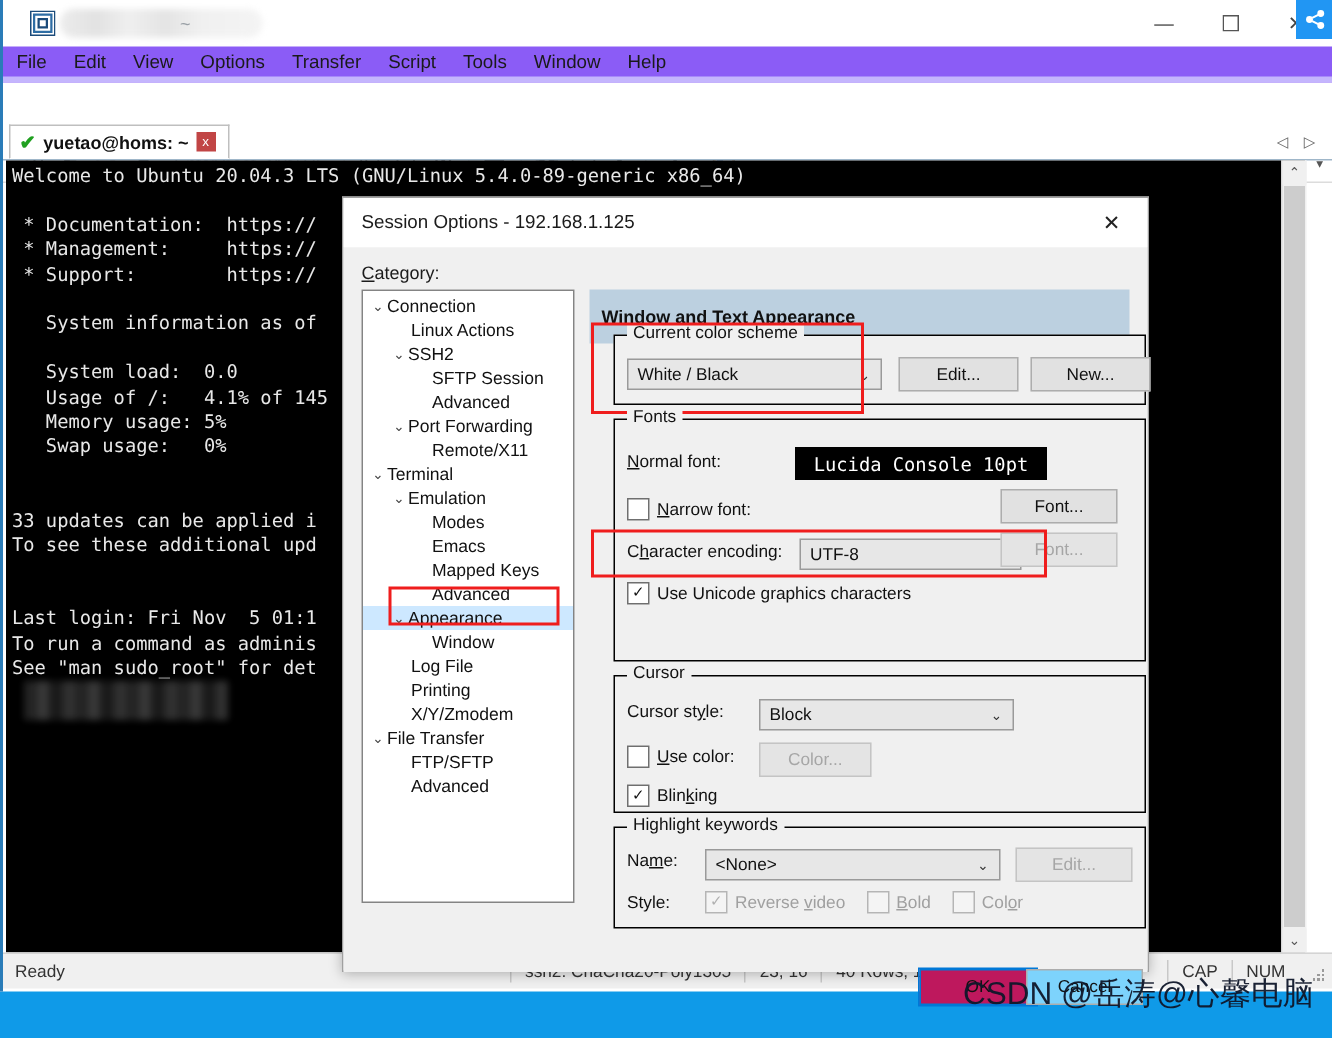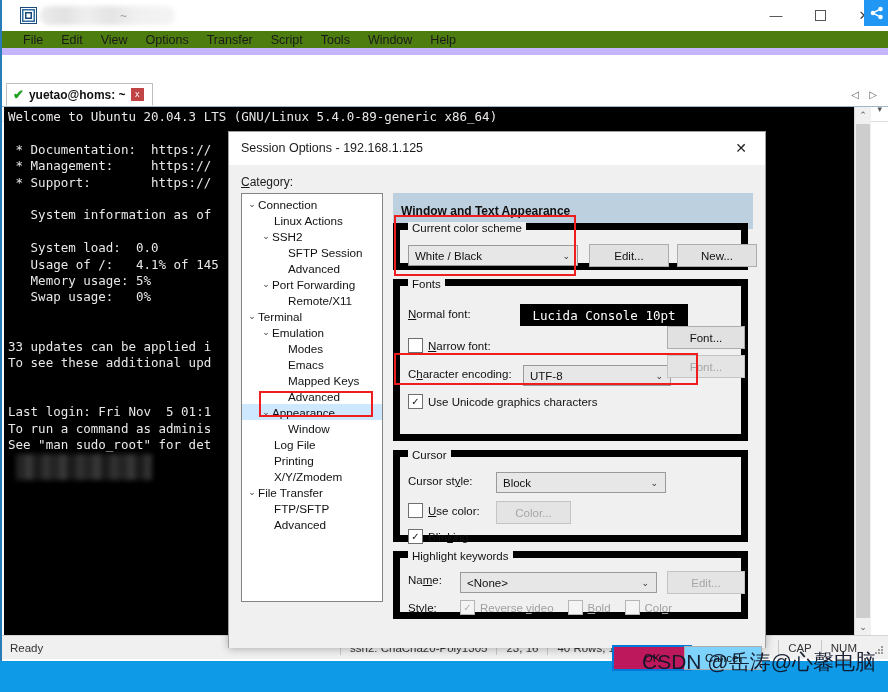--- a/index.html
+++ b/index.html
@@ -42,22 +42,22 @@
   #btn-min{left:752px;}
   #btn-max{left:796px;}
   #btn-close{left:840px;}
   #corner-badge{
     position:absolute;left:862px;top:0;width:26px;height:26px;
     background:#2196f3;display:flex;align-items:center;justify-content:center;
   }
   
   #menu-bar{
     position:absolute;left:0;top:31px;width:886px;height:24px;
-    background:#4d7c0f;border-bottom:7px solid #c4b5fd;
-    display:flex;align-items:center;padding-left:12px;box-sizing:border-box;
+    background:#8b5cf6;border-bottom:4px solid #c4b5fd;
+    display:flex;align-items:center;box-sizing:border-box;
   }
   .menu-item{
     padding:3px 9px;font-size:12.5px;color:#1a1a1a;cursor:default;
   }
   
   #toolbar{
     position:absolute;left:0;top:56px;width:886px;height:26px;
     background:#ffffff;border-bottom:1px solid #dcdcdc;
     display:flex;align-items:center;box-sizing:border-box;margin-top:40px;
   }
@@ -183,21 +183,21 @@
   }
   .tree-row .chev{width:12px;font-size:9px;color:#444;display:inline-block;text-align:center;}
   .tree-row.sel{background:#cde8ff;}
   
   #panel-header{
     position:absolute;left:164px;top:28px;width:360px;height:36px;
     background:#bcd0e0;display:flex;align-items:center;
     font-size:12px;font-weight:bold;color:#111;padding-left:8px;box-sizing:border-box;
   }
   .group{
-    position:absolute;border:7px solid #000000;background:#f0f0f0;box-sizing:border-box;
+    position:absolute;border:1px solid #000000;background:#f0f0f0;box-sizing:border-box;margin-left:16px;
   }
   .group-title{
     position:absolute;top:-8px;left:8px;background:#f0f0f0;padding:0 4px;
     font-size:11.5px;color:#111;
   }
   .row{position:absolute;display:flex;align-items:center;}
   .lbl{font-size:11.5px;color:#111;}
   .lbl.dis{color:#a0a0a0;}
   select,.fakeselect{
     -webkit-appearance:none;appearance:none;

